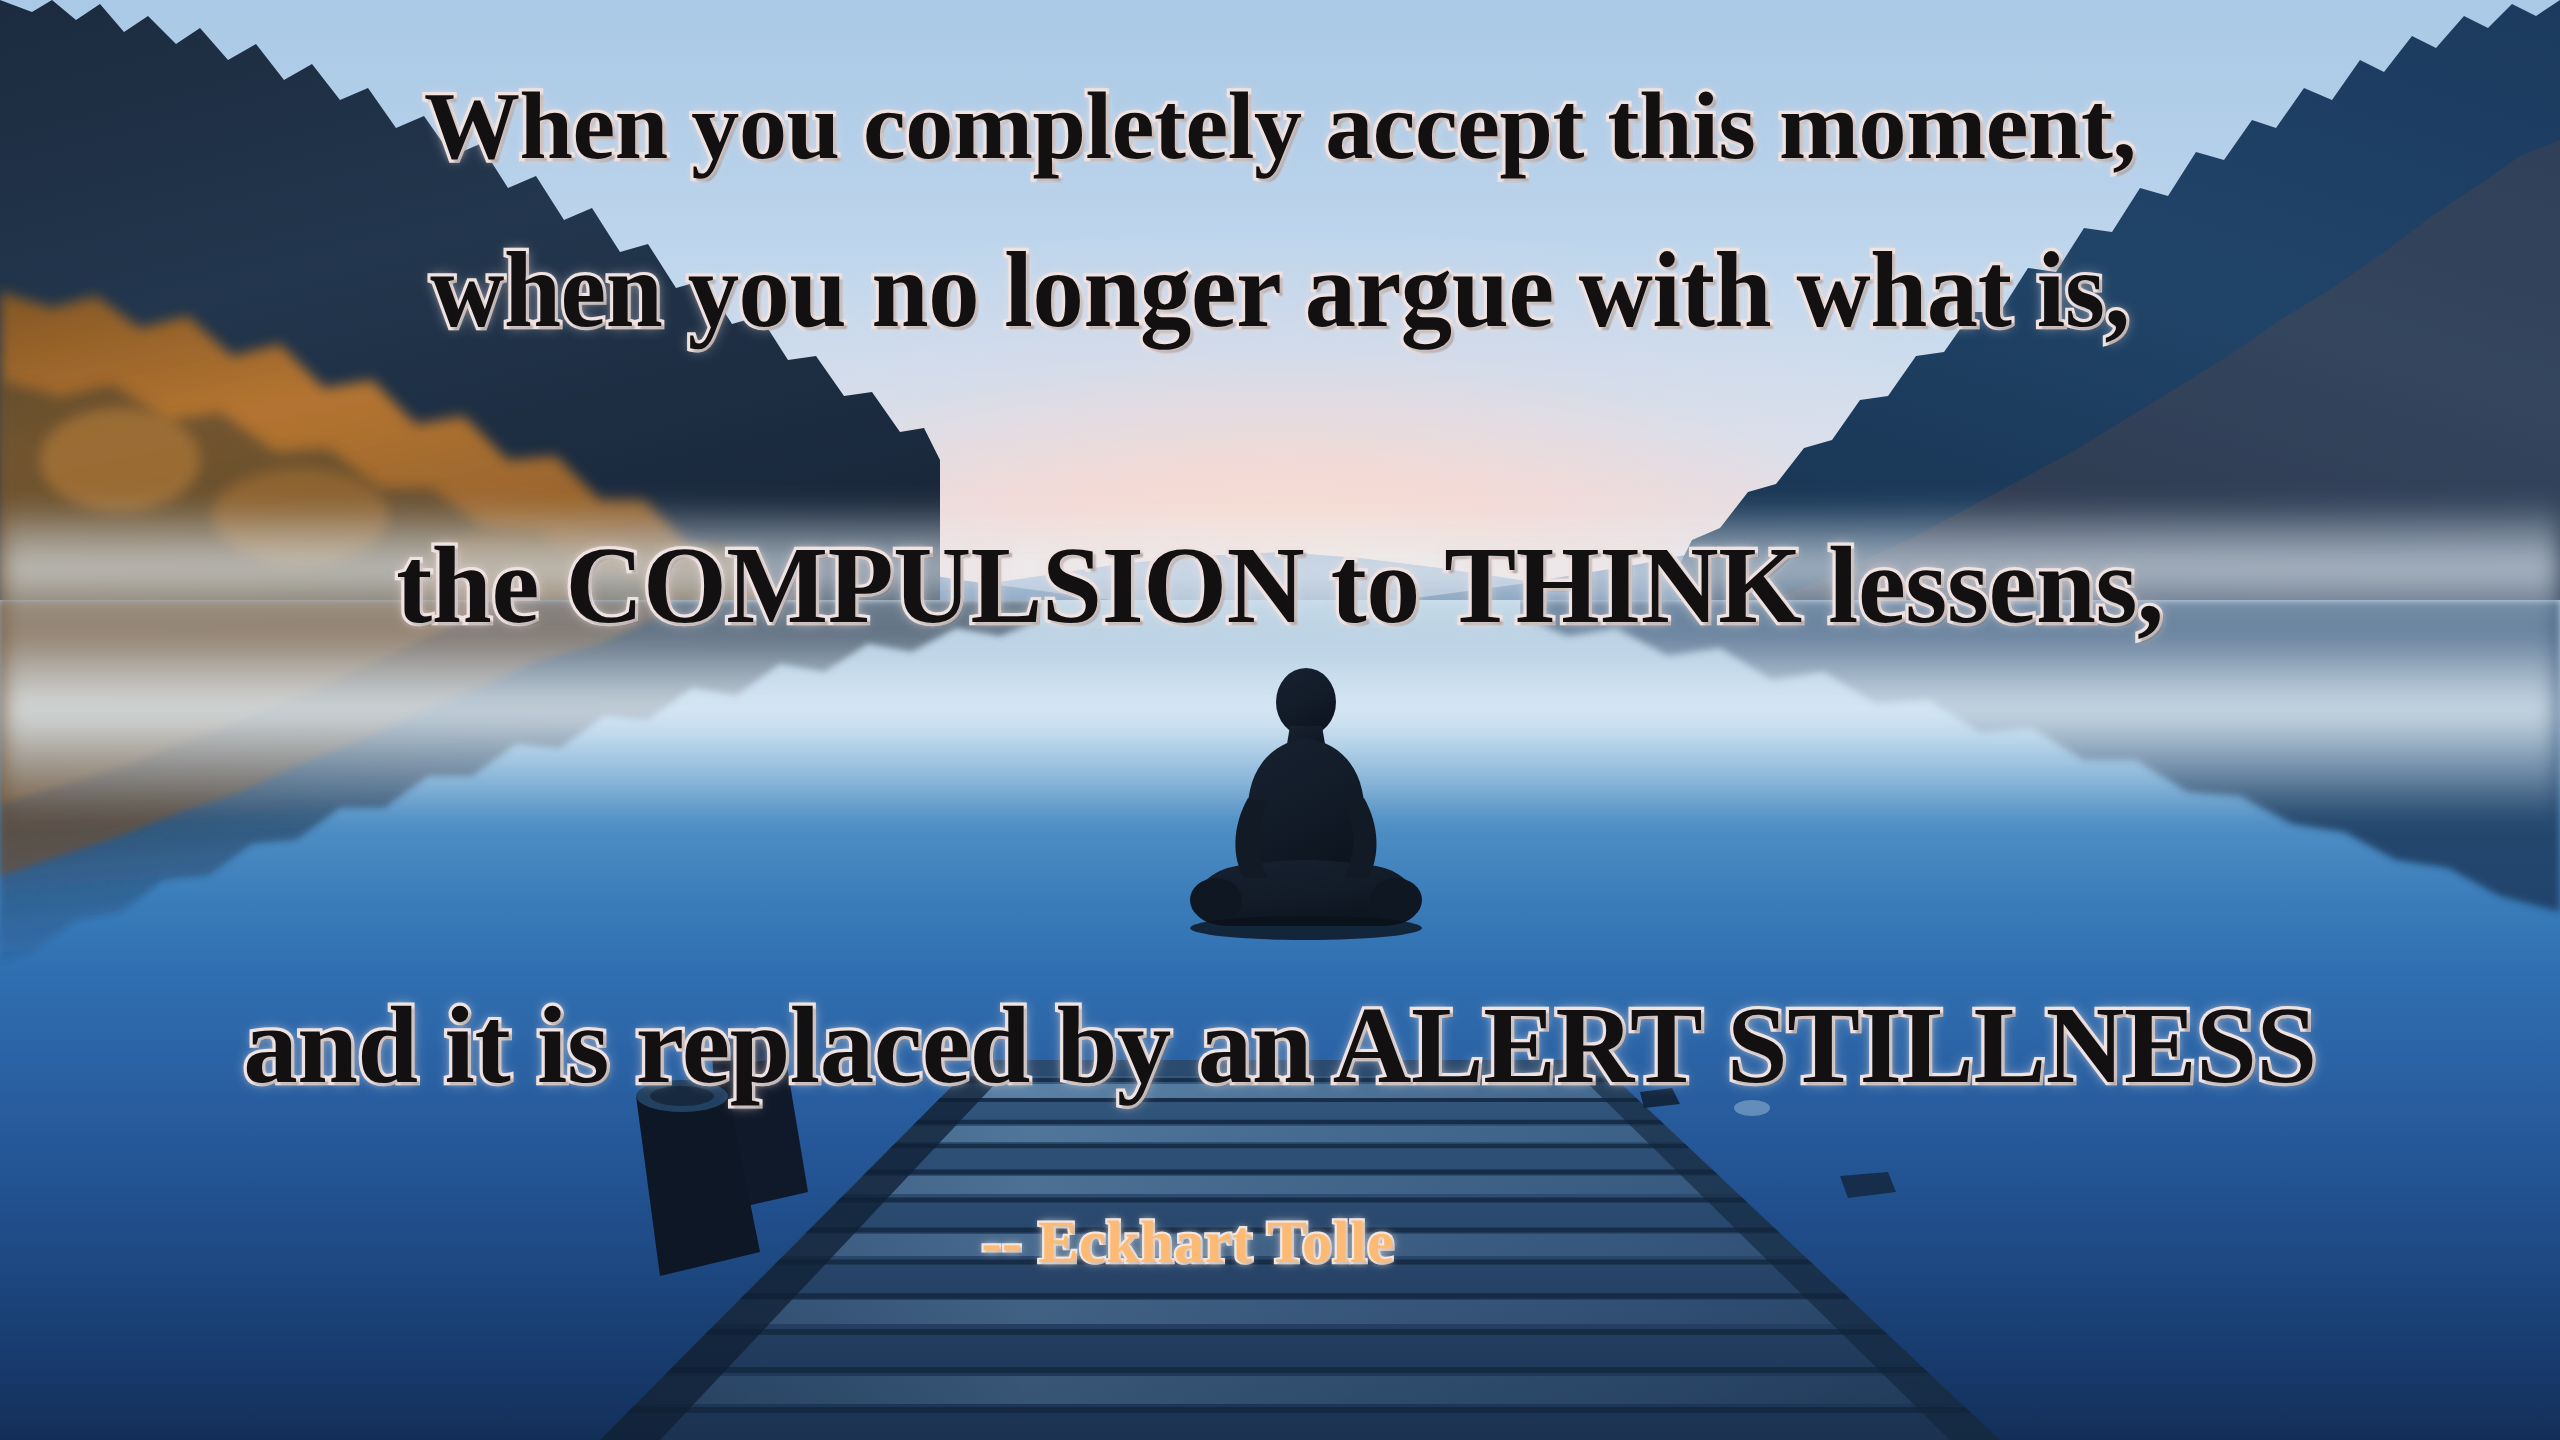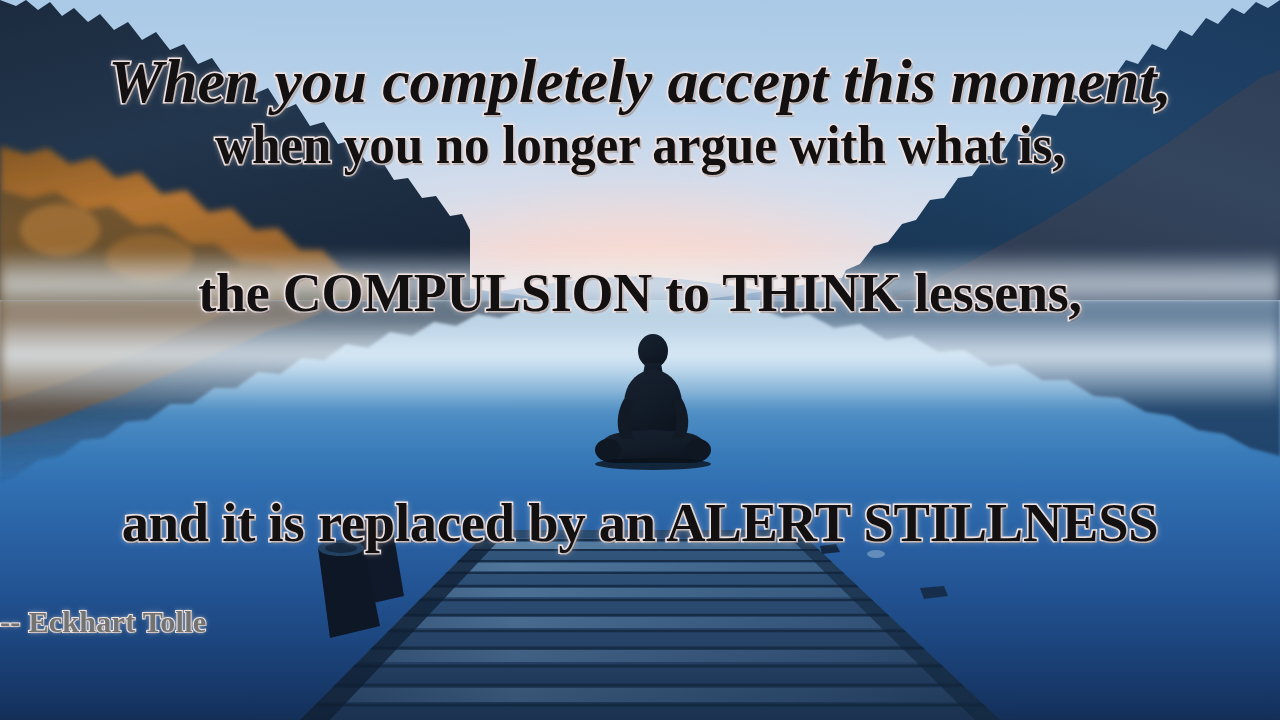--- a/index.html
+++ b/index.html
@@ -131,32 +131,32 @@
     paint-order: stroke fill;
     text-shadow:
       0 0 3px rgba(244,233,231,0.95),
       0 0 7px rgba(236,222,222,0.65),
       1.5px 1.5px 1px rgba(20,16,18,0.35);
   }
   .qline .inner {
     display: inline-block;
   }
 
-  #line1 { top: 50px;  font-size: 62px; font-style: italic; }
+  #line1 { top: 40px;  font-size: 48px; }
   #line2 { top: 118px; font-size: 54px; transform: scaleX(0.95); }
   #line3 { top: 265px; font-size: 55px; transform: scaleX(0.98); }
   #line4 { top: 495px; font-size: 55px; transform: scaleX(0.99); }
 
   .attrib {
     position: absolute;
     top: 605px;
     left: 0;
     width: 1188px;
-    text-align: left;
-    color: #737373;
+    text-align: center;
+    color: #fdba74;
     font-size: 30px;
     font-weight: 700;
     white-space: nowrap;
     letter-spacing: 0.3px;
     -webkit-text-stroke: 2.2px #f0e6e2;
     paint-order: stroke fill;
     text-shadow:
       0 0 3px rgba(245,236,232,0.95),
       0 0 6px rgba(236,225,222,0.6),
       1px 1px 1px rgba(20,16,18,0.3);

